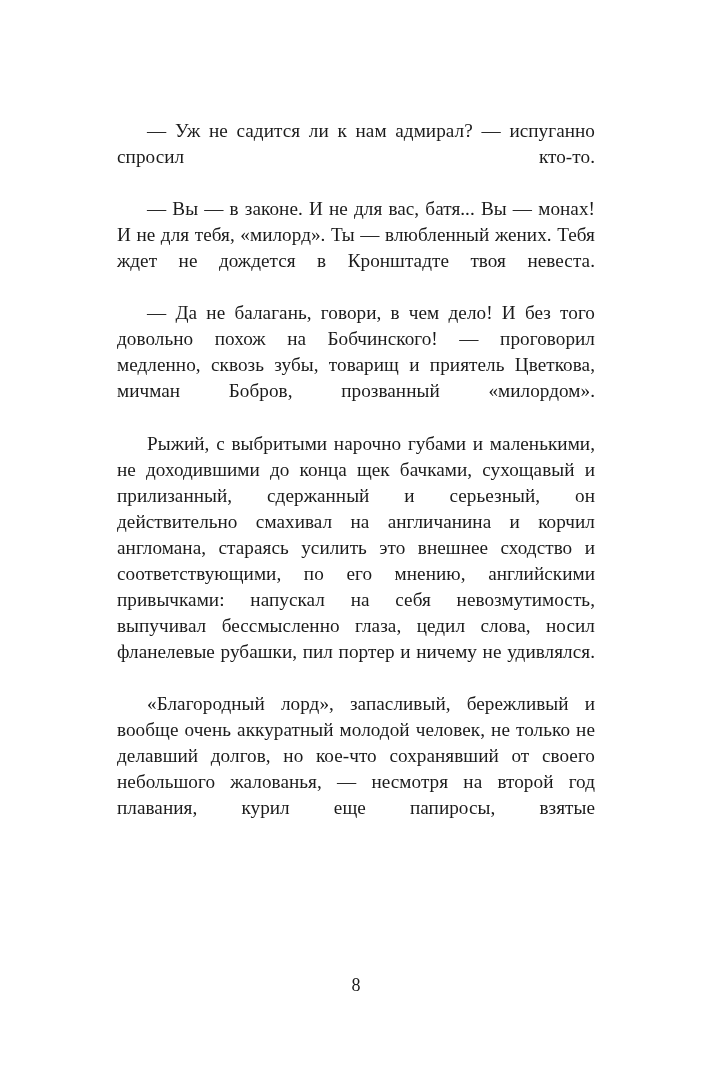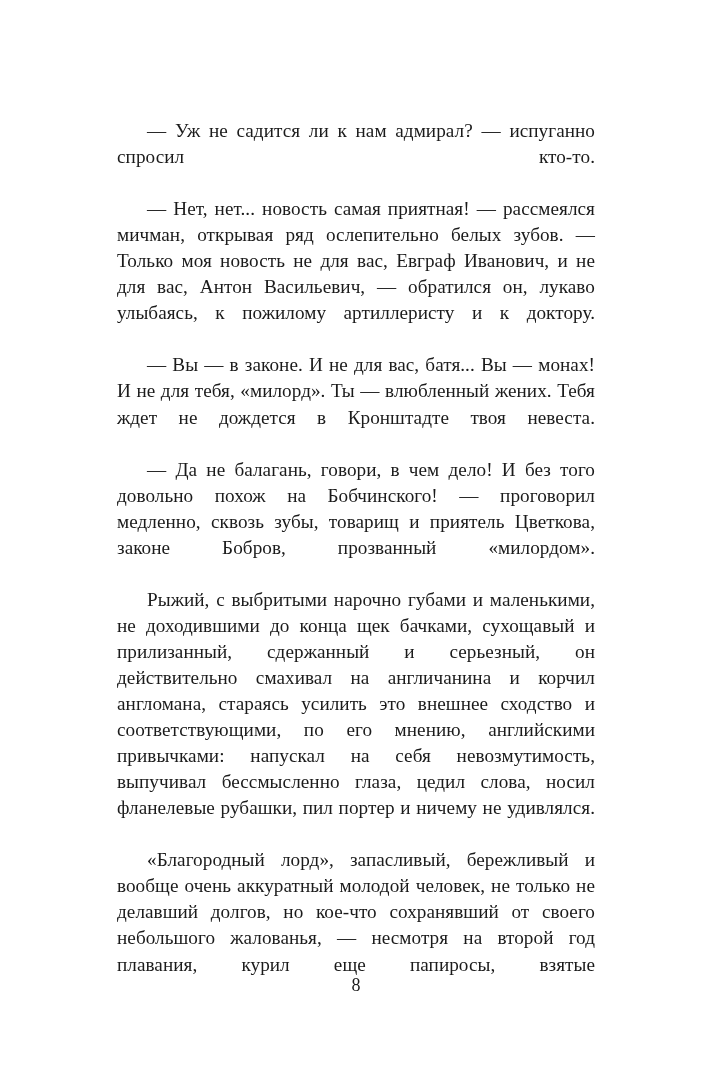--- a/index.html
+++ b/index.html
@@ -64,22 +64,21 @@
     font-family: "Liberation Serif", "DejaVu Serif", serif;
   }
 </style>
 </head>
 <body>
 
 <div id="page">
 
   <div id="text-block">
     <p class="para">— Уж не садится ли к нам адмирал? — испуганно спросил кто-то.</p>
-    <p class="para">— Нет, нет... новость самая приятная! — рассмеялся мичман, открывая ряд ослепительно белых зубов. — Только моя новость не для вас, Евграф Иванович, и не для вас, Антон Васильевич, — обратился он, лукаво улыбаясь, к пожилому артиллеристу и к доктору.</p>
     <p class="para">— Вы — в законе. И не для вас, батя... Вы — монах! И не для тебя, «милорд». Ты — влюбленный жених. Тебя ждет не дождется в Кронштадте твоя невеста.</p>
-    <p class="para">— Да не балагань, говори, в чем дело! И без того довольно похож на Бобчинского! — проговорил медленно, сквозь зубы, товарищ и приятель Цветкова, законе Бобров, прозванный «милордом».</p>
+    <p class="para">— Да не балагань, говори, в чем дело! И без того довольно похож на Бобчинского! — проговорил медленно, сквозь зубы, товарищ и приятель Цветкова, мичман Бобров, прозванный «милордом».</p>
     <p class="para">Рыжий, с выбритыми нарочно губами и маленькими, не доходившими до конца щек бачками, сухощавый и прилизанный, сдержанный и серьезный, он действительно смахивал на англичанина и корчил англомана, стараясь усилить это внешнее сходство и соответствующими, по его мнению, английскими привычками: напускал на себя невозмутимость, выпучивал бессмысленно глаза, цедил слова, носил фланелевые рубашки, пил портер и ничему не удивлялся.</p>
     <p class="para">«Благородный лорд», запасливый, бережливый и вообще очень аккуратный молодой человек, не только не делавший долгов, но кое-что сохранявший от своего небольшого жалованья, — несмотря на второй год плавания, курил еще папиросы, взятые</p>
   </div>
 
   <div id="page-number">8</div>
 
 </div>
 
 </body></html>

